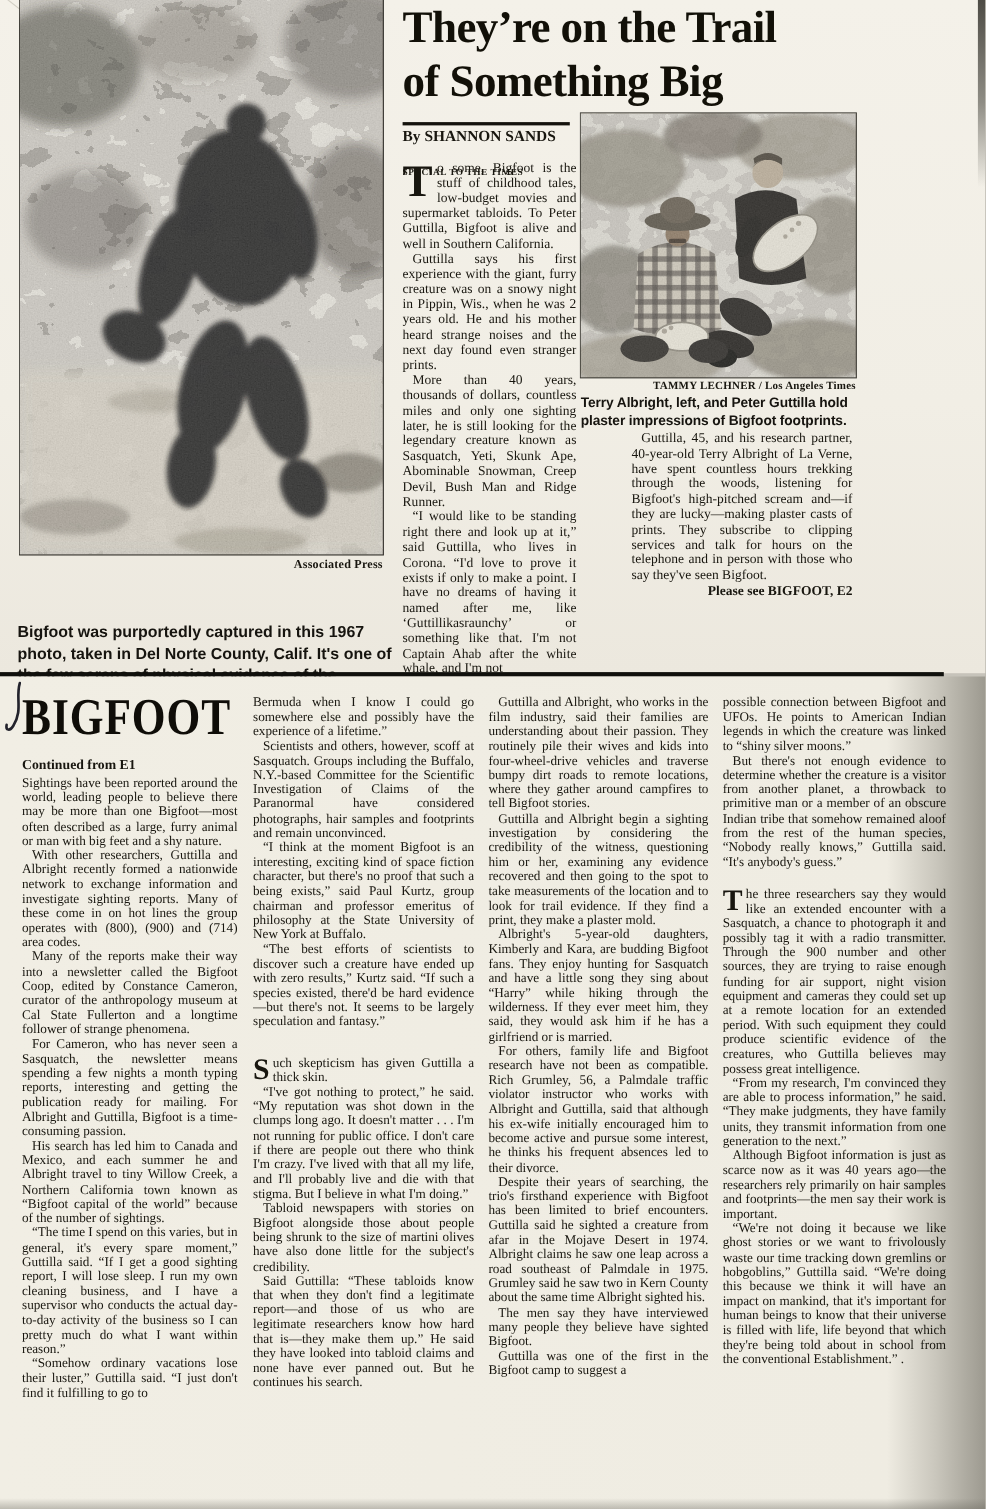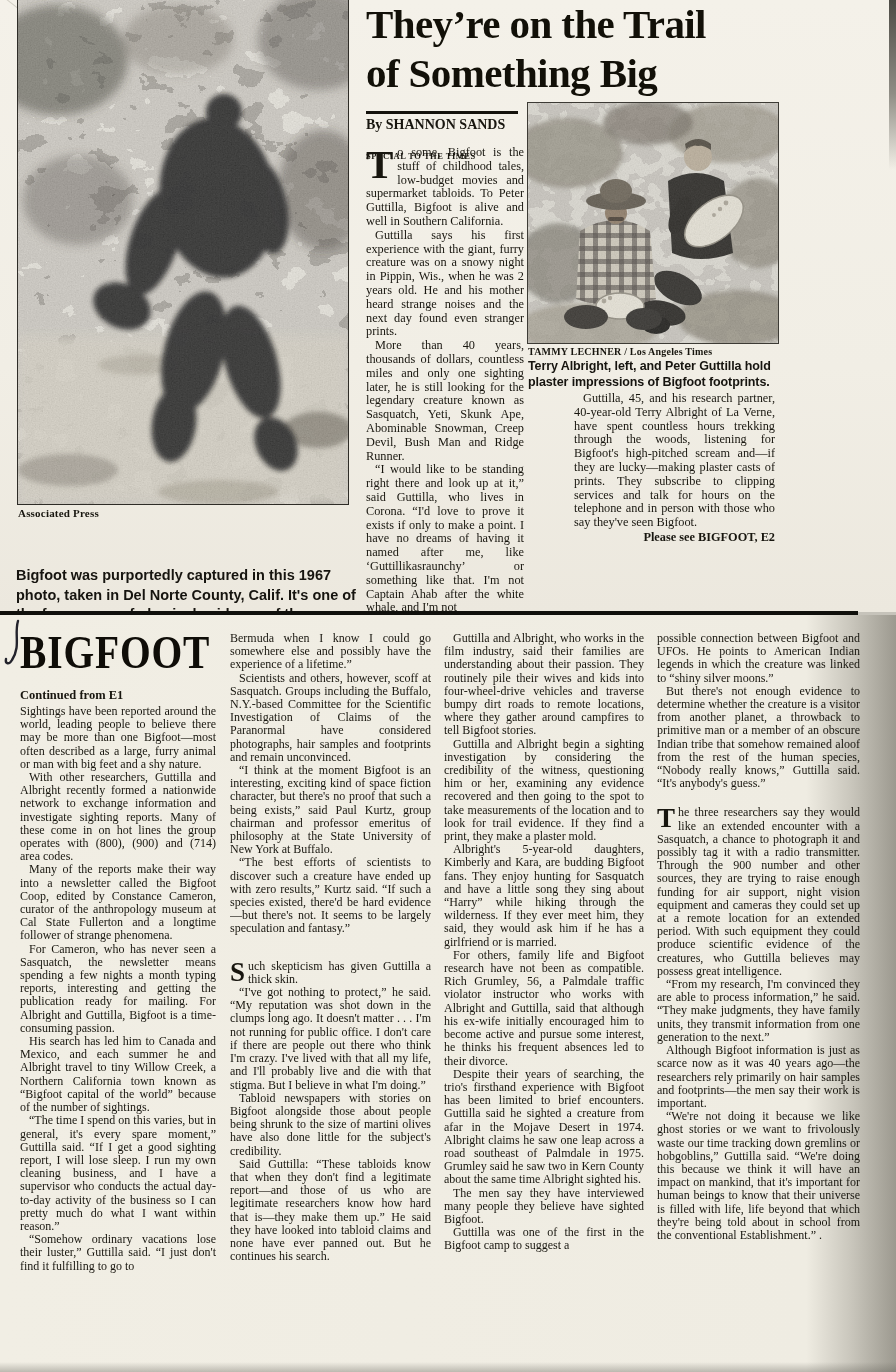--- a/index.html
+++ b/index.html
@@ -11,33 +11,33 @@
          font-family:"Liberation Serif",serif;}
   
   .top-clip{position:absolute;left:0;top:0;width:896px;height:612px;
             background:linear-gradient(180deg,#f4f1e9 0%,#f1eee5 60%,#ece8de 100%);}
   .edge-right-top{position:absolute;right:0;top:0;width:7px;height:170px;
                   background:linear-gradient(180deg,#4d4b45,#8f8d85 55%,rgba(185,182,173,0));}
   .crease{position:absolute;left:-14px;top:18px;width:90px;height:1px;background:#d2cfc4;
           transform:rotate(38deg);}
   .photo-frame{position:absolute;left:18px;top:0;width:330px;height:504px;
                outline:1px solid #2e2c27;background:#c9c4b8;overflow:hidden;}
-  .ap-credit{position:absolute;left:18px;top:507px;width:330px;
+  .ap-credit{position:absolute;left:18px;top:507px;width:330px;text-align:right;
              font-size:11px;font-weight:bold;letter-spacing:.2px;}
   .caption-left{position:absolute;left:16px;top:566px;width:354px;
                 font-family:"Liberation Sans",sans-serif;font-size:14.5px;line-height:19.5px;
                 font-weight:600;color:#16140f;}
   .headline{position:absolute;left:366px;top:0;width:528px;
             font-size:41px;line-height:49px;font-weight:bold;letter-spacing:-0.6px;color:#121008;}
   .byline-rule{position:absolute;left:366px;top:111px;width:152px;height:3px;background:#14120c;}
   .byline{position:absolute;left:366px;top:117px;font-size:14px;font-weight:bold;}
   .byline-sub{position:absolute;left:366px;top:133px;font-size:8.5px;font-weight:bold;letter-spacing:.5px;margin-top:18px;}
   .men-photo{position:absolute;left:528px;top:103px;width:250px;height:240px;
              outline:1px solid #3d3b35;overflow:hidden;background:#b3aea2;}
-  .lat-credit{position:absolute;left:528px;top:346px;width:250px;text-align:left;
+  .lat-credit{position:absolute;left:528px;top:346px;width:250px;text-align:right;
               font-size:10px;font-weight:bold;letter-spacing:.2px;}
   .caption-right{position:absolute;left:528px;top:358px;width:254px;
                  font-family:"Liberation Sans",sans-serif;font-size:12.5px;line-height:16px;
                  font-weight:600;letter-spacing:-.1px;color:#16140f;}
   
   .col{position:absolute;text-align:justify;overflow:hidden;}
   .col p{margin:0;text-indent:9px;}
   .col p.first{text-indent:0;}
   .top-col{font-size:12.3px;line-height:13.8px;}
   #tcol1{left:366px;top:146px;width:158px;height:466px;}

